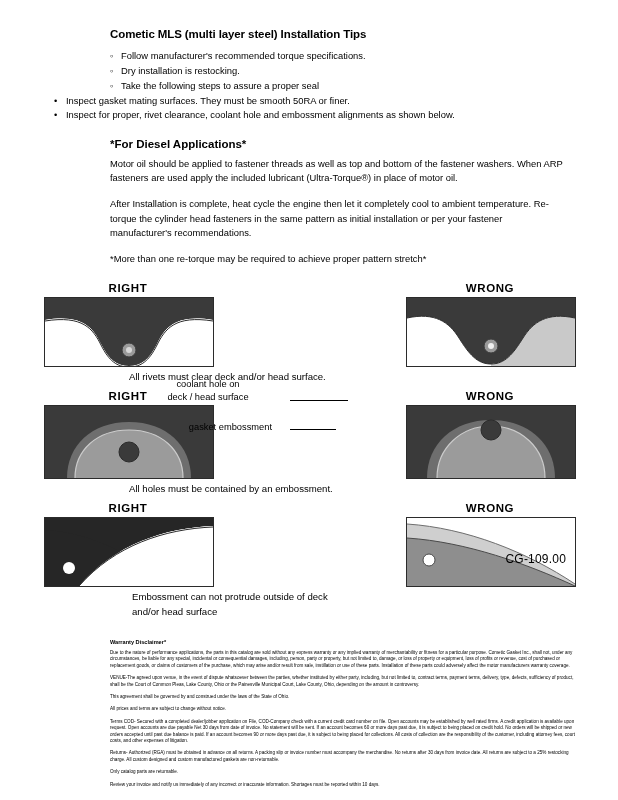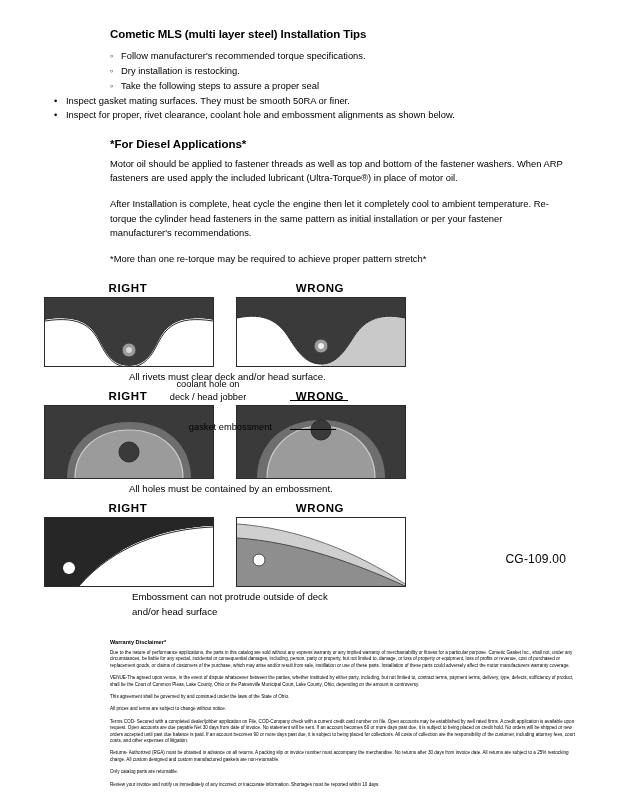--- a/index.html
+++ b/index.html
@@ -86,21 +86,21 @@
     margin: 0 0 0 66px;
   }
 
   
   .figures {
     margin-top: 16px;
     position: relative;
   }
   .fig-row {
     display: flex;
-    justify-content: flex-start;
+    justify-content: space-between;
     gap: 24px;
   }
   .fig-col {
     width: 168px;
   }
   .fig-label {
     text-align: center;
     font-size: 11.5px;
     font-weight: bold;
     letter-spacing: 0.6px;
@@ -272,21 +272,21 @@
       </div>
     </div>
     <div class="cap-wrap">
       <div class="cap-inner">
         <p class="caption">All holes must be contained by an embossment.</p>
       </div>
     </div>
 
     <div class="callouts">
       <div>coolant hole on</div>
-      <div>deck / head jobber</div>
+      <div>deck / head surface</div>
     </div>
     <div class="lead-line" style="left:246px; top:118px; width:58px;"></div>
     <div class="callout-2">gasket embossment</div>
     <div class="lead-line" style="left:246px; top:147px; width:46px;"></div>
 
     <div class="fig-row" style="margin-top:8px;">
       <div class="fig-col">
         <div class="fig-label">RIGHT</div>
         <div class="fig-box">
           <svg width="168" height="68" viewBox="0 0 168 68">

